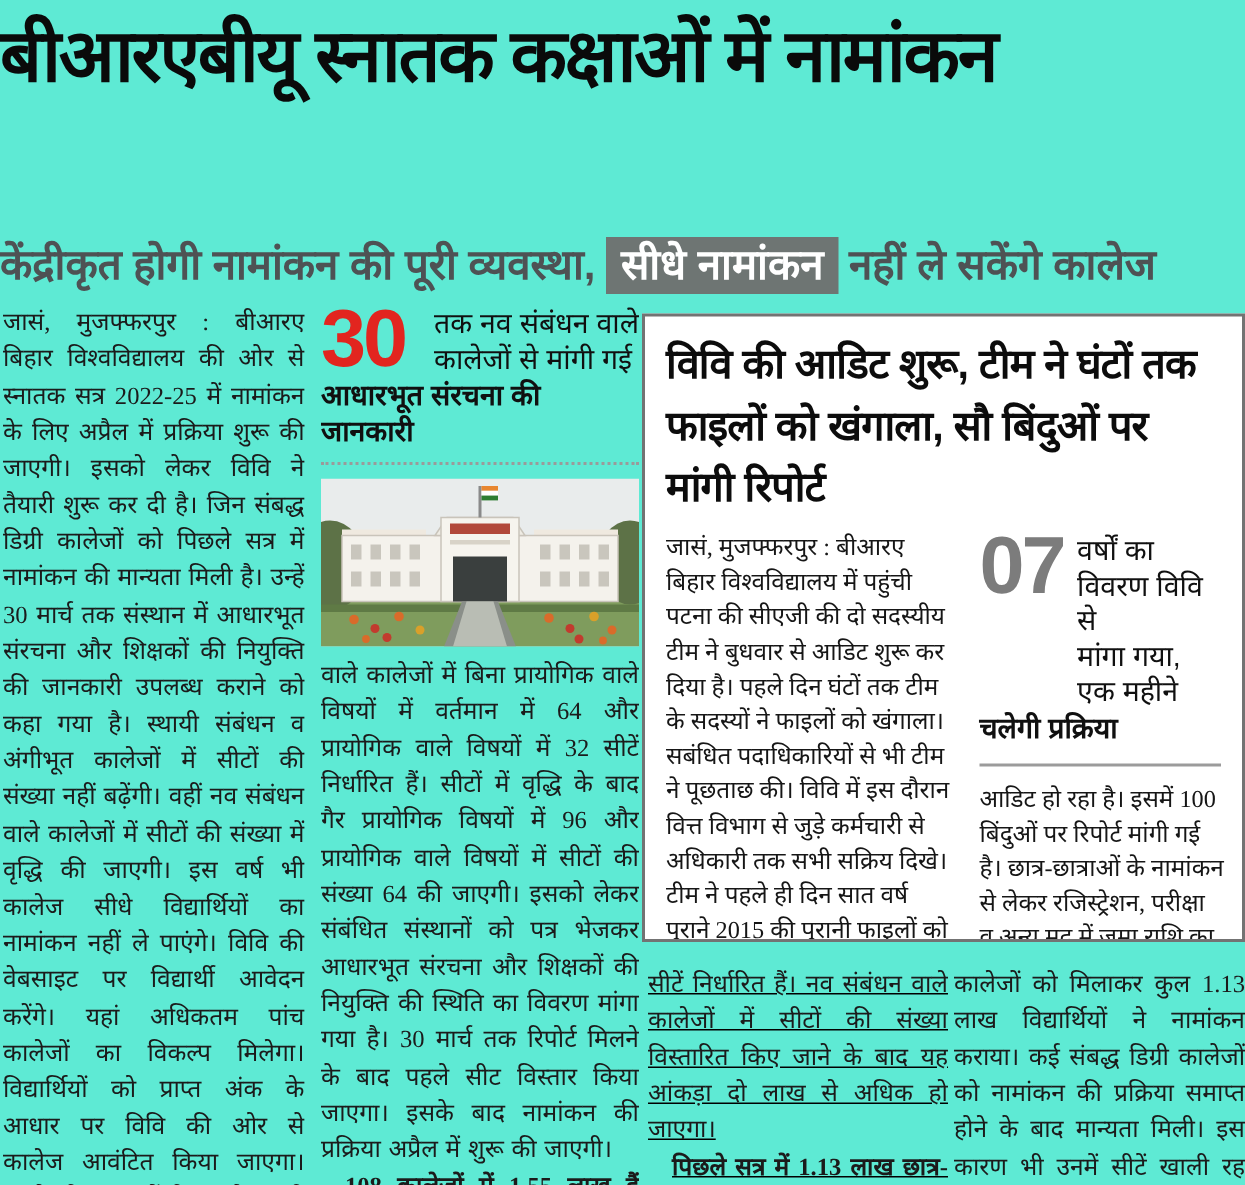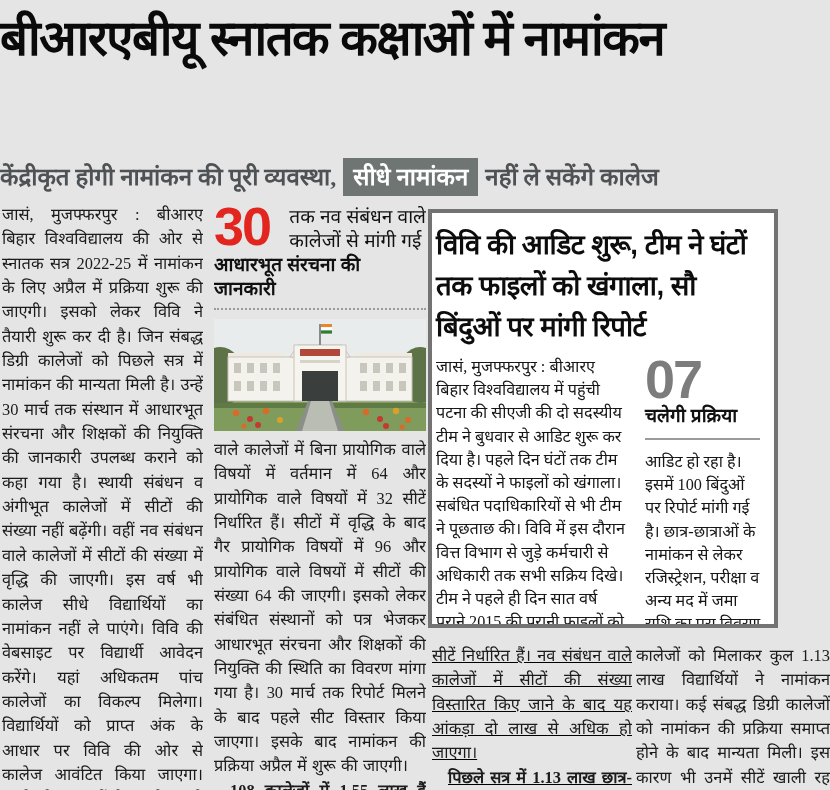--- a/index.html
+++ b/index.html
@@ -1,30 +1,30 @@
 <!DOCTYPE html>
 <html lang="hi"><head>
 <meta charset="utf-8">
 <style>
   * { margin:0; padding:0; box-sizing:border-box; }
   html,body { background:#ffffff; }
   body { font-family:"Liberation Serif", serif; }
-  .page { position:relative; width:830px; height:790px; background:#e5e5e5; overflow:hidden; }
+  .page { position:relative; width:830px; height:790px; background:#5eead4; overflow:hidden; }
 
   
   .masthead { position:absolute; left:0; top:0; width:830px; height:156px; overflow:hidden; }
   .headline-line {
     font-family:"Liberation Sans", sans-serif; font-weight:800;
     font-size:49px; line-height:76px; color:#0a0a0a;
     letter-spacing:-1.5px; white-space:nowrap;
   }
   .subhead {
     position:absolute; left:0; top:157px; width:830px; height:44px; overflow:hidden;
-    font-family:Liberation Serif, serif; font-weight:700;
-    font-size:24px; line-height:40px; color:#4e5254; white-space:nowrap;
+    font-family:Liberation Sans, sans-serif; font-weight:700;
+    font-size:28px; line-height:40px; color:#4e5254; white-space:nowrap;
   }
   .subhead-highlight {
     display:inline-block; background:#6e7573; color:#ffffff;
     padding:0 10px; margin:0 7px; line-height:38px;
   }
 
   
   .col { position:absolute; overflow:hidden; }
   .body-p {
     font-size:16.4px; line-height:24.35px; text-align:justify; color:#1b1b1b;
@@ -53,22 +53,22 @@
   }
   .callout-line3 {
     font-family:Liberation Sans, sans-serif; font-weight:700;
     font-size:19px; line-height:24px; color:#101010; margin-top:1px;
   }
   .dotted-rule { border-top:2px dotted #9a9a9a; height:0; margin:7px 0 0; }
   .photo-wrap { margin:9px 0 7px; line-height:0; }
 
   
   .boxed {
-    position:absolute; left:428px; top:209px; width:350px; height:419px;
-    border:4px solid #737373; background:#fff; padding:11px 12px 8px 4px; overflow:hidden;
+    position:absolute; left:428px; top:209px; width:402px; height:419px;
+    border:2px solid #737373; background:#fff; padding:11px 12px 8px 14px; overflow:hidden;
   }
   .box-headline {
     font-family:"Liberation Sans", sans-serif; font-weight:800;
     font-size:27.5px; line-height:41px; color:#0c0c0c; letter-spacing:-0.5px;
   }
   .box-cols { display:flex; gap:17px; margin-top:9px; }
   .box-col-left  { width:192px; flex:none; }
   .box-col-right { flex:1; min-width:0; }
   .box-body {
     font-size:16.2px; line-height:23.2px; text-align:left; color:#161616;
@@ -163,20 +163,24 @@
 
   <section class="boxed">
     <h2 class="box-headline">विवि की आडिट शुरू, टीम ने घंटों तक फाइलों को खंगाला, सौ बिंदुओं पर मांगी रिपोर्ट</h2>
     <div class="box-cols">
       <div class="box-col-left">
         <p class="box-body"><b class="dateline">जासं, मुजफ्फरपुर</b> <span>: बीआरए बिहार विश्वविद्यालय में पहुंची पटना की सीएजी की दो सदस्यीय टीम ने बुधवार से आडिट शुरू कर दिया है। पहले दिन घंटों तक टीम के सदस्यों ने फाइलों को खंगाला। सबंधित पदाधिकारियों से भी टीम ने पूछताछ की। विवि में इस दौरान वित्त विभाग से जुड़े कर्मचारी से अधिकारी तक सभी सक्रिय दिखे। टीम ने पहले ही दिन सात वर्ष पुराने 2015 की पुरानी फाइलों को खोला। इसमें दिए गए विवरण, पावती और बैंक स्टेटमेंट से उनका मिलान किया गया। विवि के वित्त पदाधिकारी विनोद कुमार ने बताया कि आडिट का कार्य करीब एक महीने तक चलेगा। लंबे समय बाद</span></p>
       </div>
       <div class="box-col-right">
         <div class="callout-row">
           <span class="callout-num num-gray">07</span>
+          <span class="callout-bold">
+            <span>वर्षों का विवरण विवि से</span><br>
+            <span>मांगा गया, एक महीने</span>
+          </span>
         </div>
         <div class="callout-line3">चलेगी प्रक्रिया</div>
         <hr class="box-rule">
         <p class="box-body">आडिट हो रहा है। इसमें 100 बिंदुओं पर रिपोर्ट मांगी गई है। छात्र-छात्राओं के नामांकन से लेकर रजिस्ट्रेशन, परीक्षा व अन्य मद में जमा राशि का पूरा विवरण उपलब्ध कराना है। सात वर्ष में विवि में रखी कई फाइलें धूल और देखरेख के अभाव में नष्ट होने के कगार पर हैं। ऐसे में टीम के सामने उन्हें प्रस्तुत करना विवि के लिए चुनौती होगी। बताया जा रहा है कि इसमें वितीय अनियमितता का भी पर्दाफाश हो सकता है।</p>
       </div>
     </div>
   </section>
 
   <section class="col col3">
     <p class="body-p">सीटें निर्धारित हैं। नव संबंधन वाले कालेजों में सीटों की संख्या विस्तारित किए जाने के बाद यह आंकड़ा दो लाख से अधिक हो जाएगा।</p>

